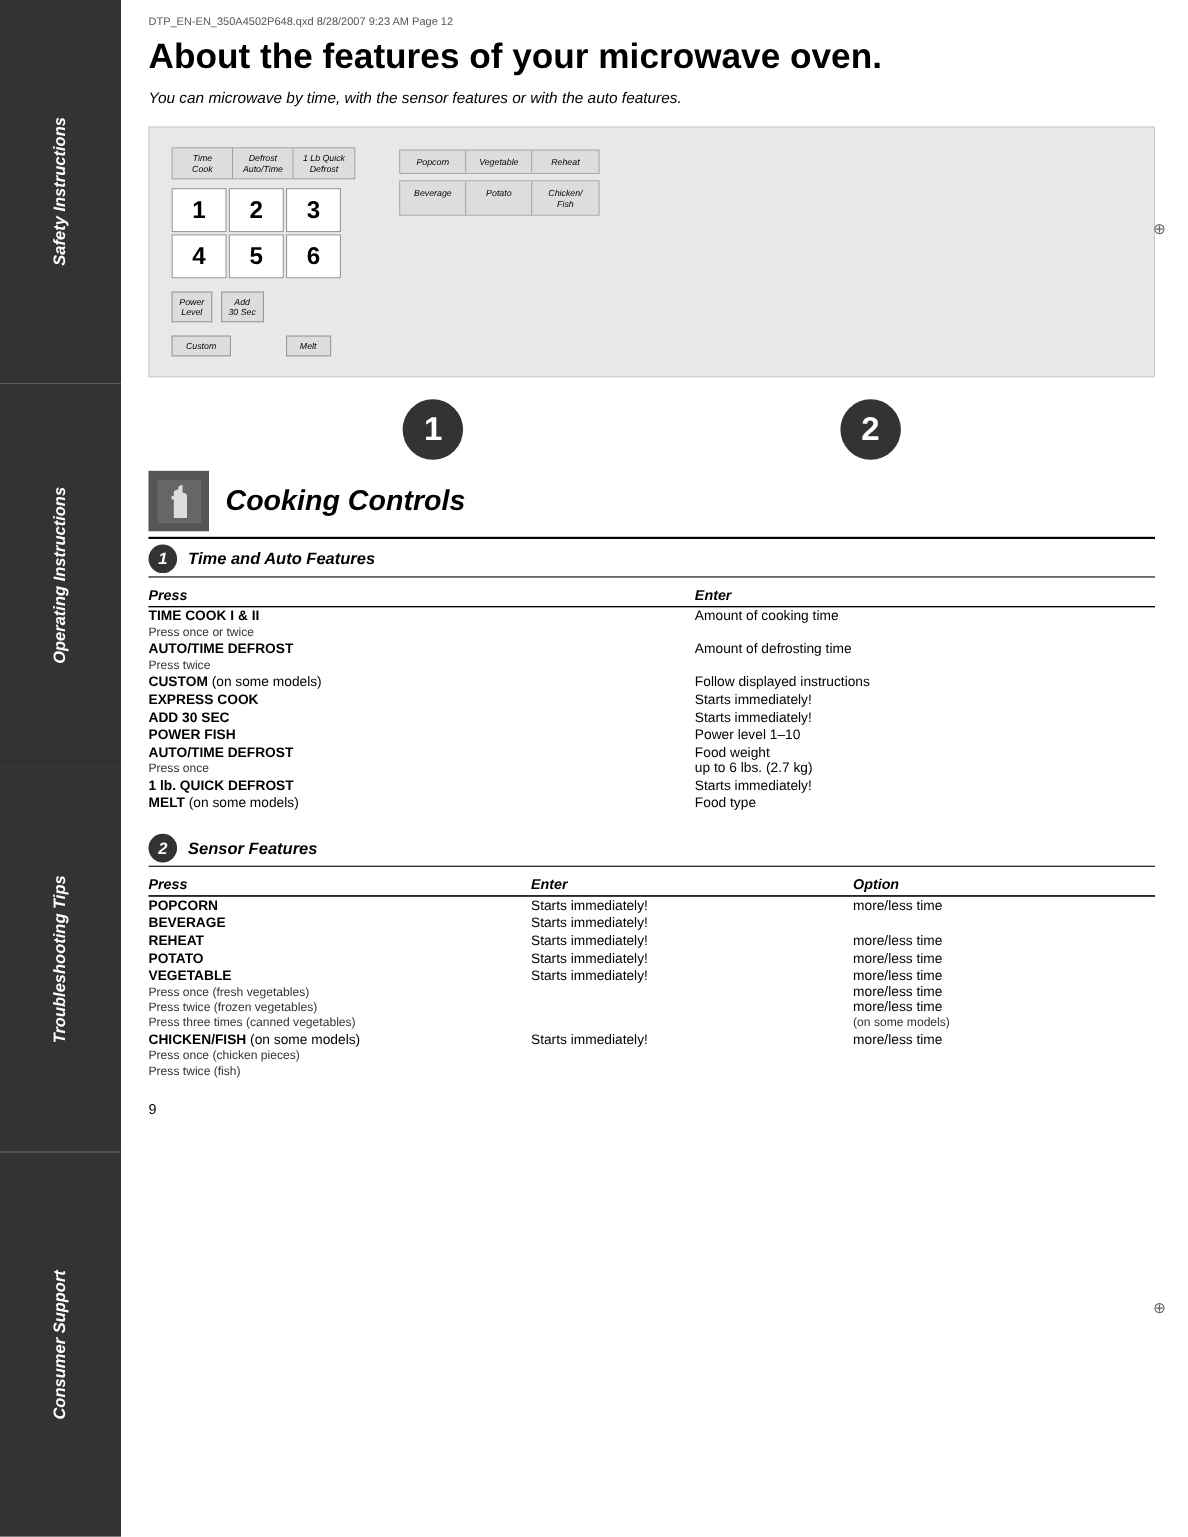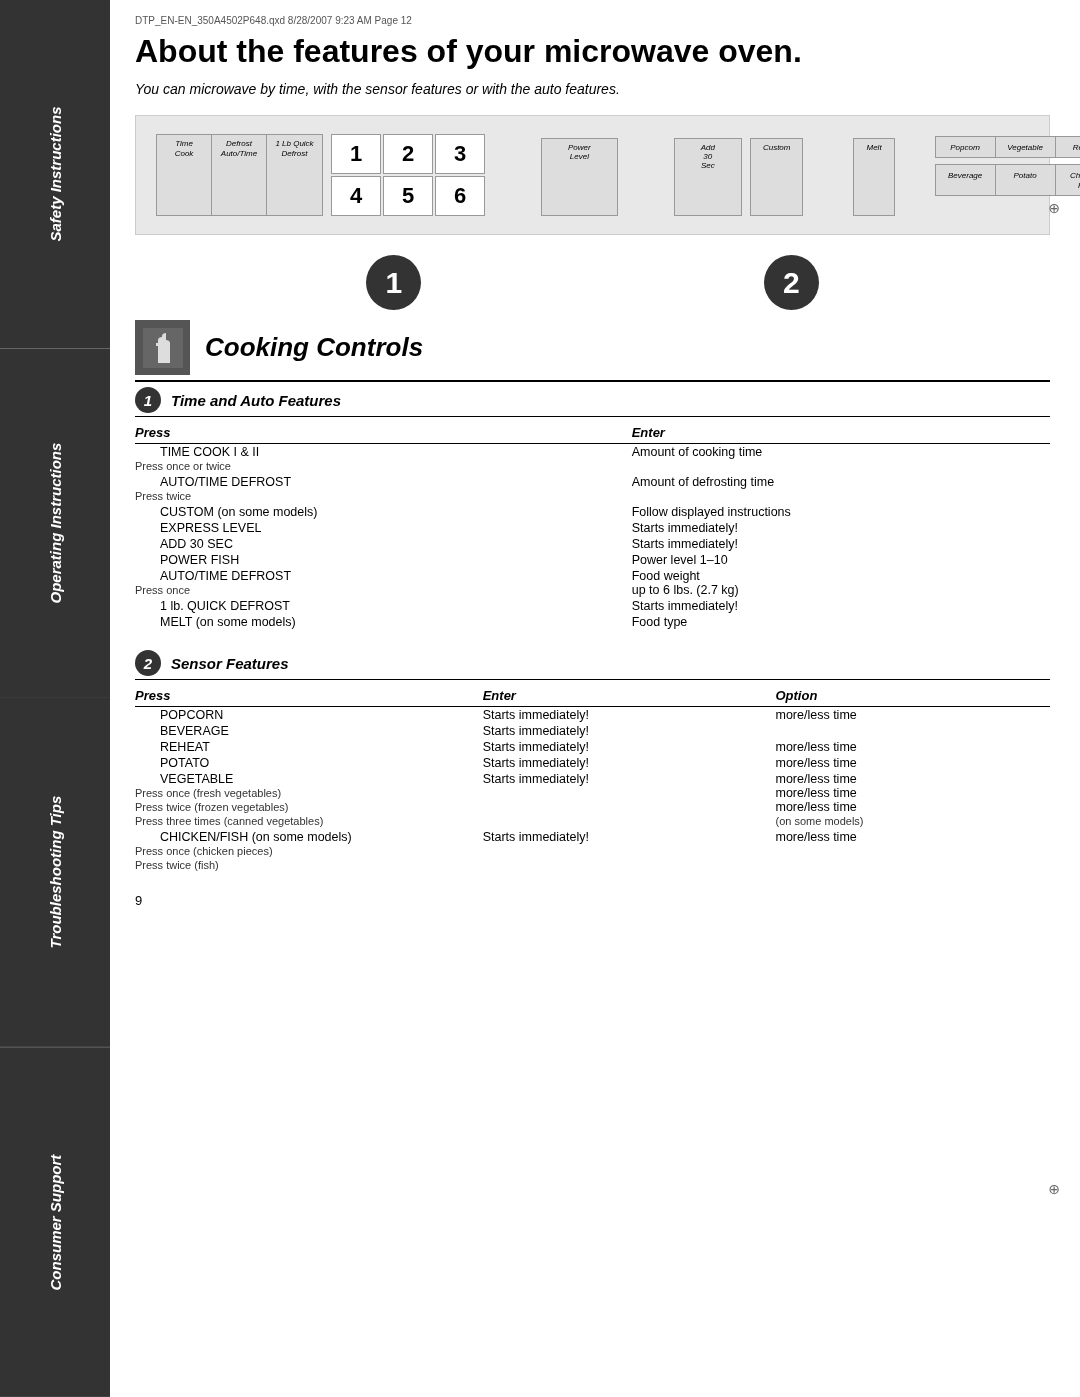--- a/index.html
+++ b/index.html
@@ -75,21 +75,21 @@
       border: 1px solid #ccc;
       padding: 18px 20px;
       margin-bottom: 20px;
       display: flex;
       align-items: flex-start;
       gap: 40px;
     }
 
     .keypad-left {
       display: flex;
-      flex-direction: row;
+      flex-direction: column;
       gap: 8px;
     }
 
     .keypad-top-row {
       display: flex;
       gap: 0;
       border: 1px solid #999;
     }
     .keypad-top-btn {
       border-right: 1px solid #999;
@@ -125,25 +125,24 @@
       font-weight: bold;
     }
 
     .keypad-bottom-row {
       display: flex;
       gap: 8px;
       margin-top: 4px;
     }
     .keypad-bottom-btn {
       border: 1px solid #999;
-      padding: 4px 26px;
+      padding: 4px 6px;
       font-size: 8px;
       text-align: center;
       background: #ddd;
-      margin-left: 48px;
     }
 
     .keypad-misc-row {
       display: flex;
       gap: 50px;
       margin-top: 4px;
     }
     .keypad-misc-btn {
       border: 1px solid #999;
       padding: 4px 12px;
@@ -276,21 +275,21 @@
       font-size: 12.5px;
       padding: 1px 8px 1px 0;
       vertical-align: top;
     }
     .feature-table td:first-child {
       width: 38%;
     }
     .feature-table td:nth-child(2) {
       width: 32%;
     }
-    .bold { font-weight: normal; margin-left: 25px; }
+    .bold { font-weight: bold; }
     .small-text { font-size: 11px; color: #333; }
 
     
     .page-number {
       margin-top: 20px;
       font-size: 13px;
     }
 
     
     .reg-mark {
@@ -448,21 +447,21 @@
           </td>
           <td>Amount of defrosting time</td>
         </tr>
         <tr>
           <td>
             <span class="bold">CUSTOM</span><span> (on some models)</span>
           </td>
           <td>Follow displayed instructions</td>
         </tr>
         <tr>
-          <td><span class="bold">EXPRESS LEVEL</span></td>
+          <td><span class="bold">EXPRESS COOK</span></td>
           <td>Starts immediately!</td>
         </tr>
         <tr>
           <td><span class="bold">ADD 30 SEC</span></td>
           <td>Starts immediately!</td>
         </tr>
         <tr>
           <td><span class="bold">POWER FISH</span></td>
           <td>Power level 1–10</td>
         </tr>

